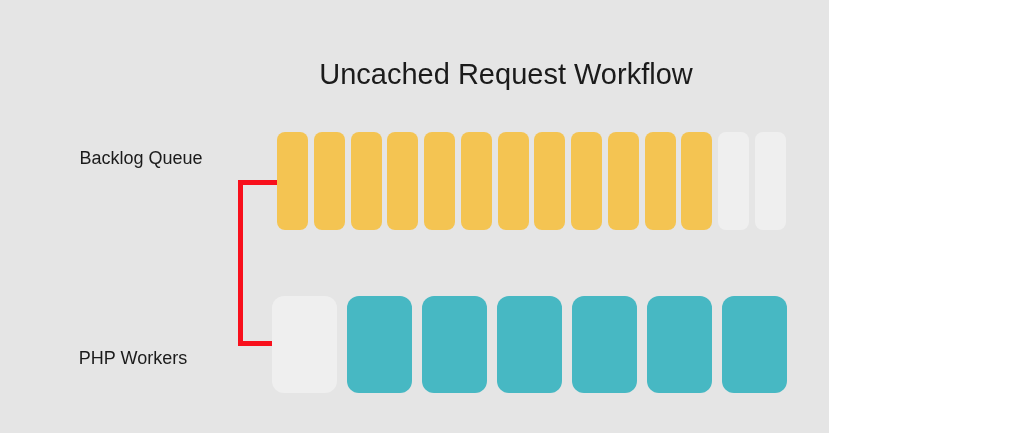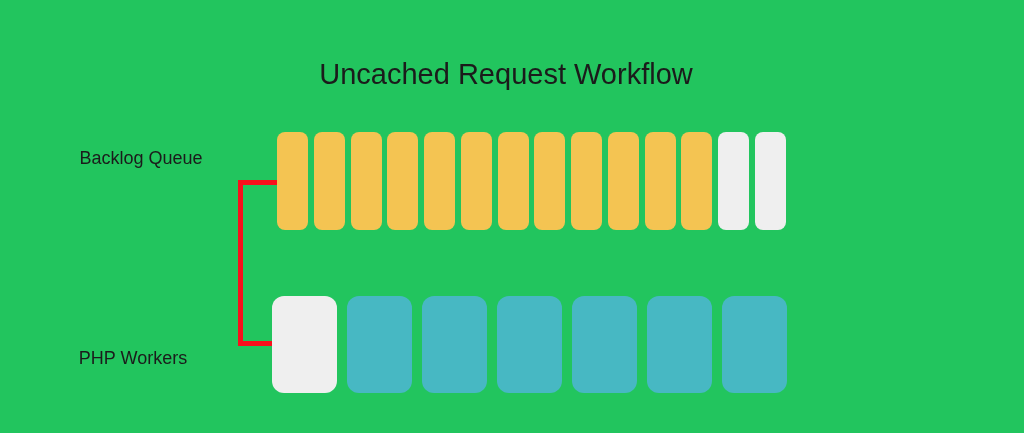--- a/index.html
+++ b/index.html
@@ -1,20 +1,20 @@
 <!DOCTYPE html>
 <html><head>
 <meta charset="utf-8">
 <style>
   html, body { margin: 0; padding: 0; background: #ffffff; }
   .stage {
     position: relative;
-    width: 1024px;
+    width: 829px;
     height: 433px;
-    background: #22c55e;
+    background: #e5e5e5;
     overflow: hidden;
     font-family: "Liberation Sans", "DejaVu Sans", sans-serif;
   }
   .title {
     position: absolute;
     top: 58px;
     left: 506px;
     transform: translateX(-50%);
     margin: 0;
     font-size: 29px;

